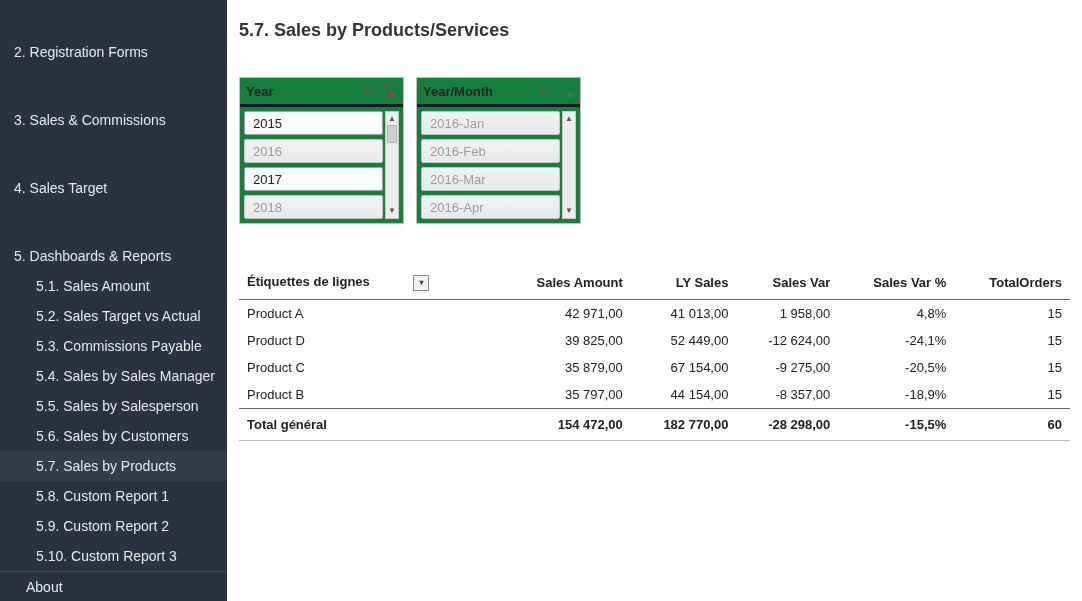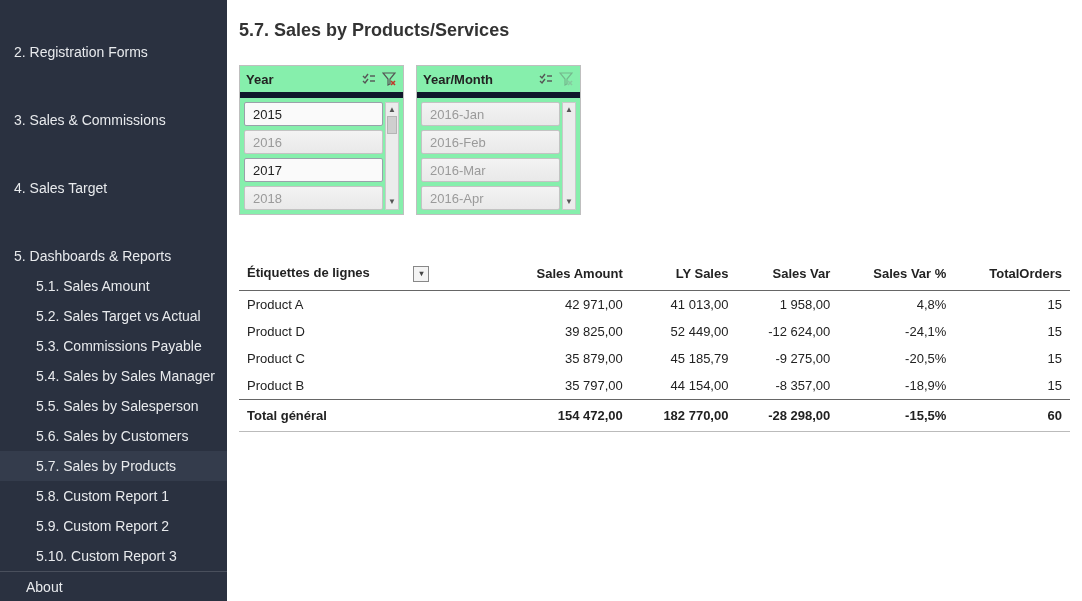--- a/index.html
+++ b/index.html
@@ -54,28 +54,28 @@
   
   .main {
     flex: 1;
     padding: 20px 12px 0 12px;
     position: relative;
   }
   .page-title {
     font-size: 18px;
     font-weight: 700;
     color: #333;
-    margin-bottom: 24px;
+    margin-bottom: 36px;
   }
 
   
   .slicers { display: flex; gap: 12px; margin-bottom: 44px; }
   .slicer {
     border: 1px solid #bfbfbf;
-    background: #86efac;
+    background: #15803d;
     width: 165px;
     position: relative;
   }
   .slicer-head {
     height: 26px;
     display: flex;
     align-items: center;
     padding: 0 6px;
     gap: 4px;
   }
@@ -83,21 +83,21 @@
     font-weight: 700;
     font-size: 13px;
     flex: 1;
   }
   .slicer-icon {
     width: 16px; height: 16px;
     display: inline-flex; align-items: center; justify-content: center;
     font-size: 11px; color: #555; cursor: pointer;
   }
   .slicer-body {
-    border-top: 6px solid #0f172a;
+    border-top: 3px solid #0f172a;
     padding: 4px 4px;
     display: flex;
     gap: 2px;
   }
   .slicer-list {
     flex: 1;
     display: flex;
     flex-direction: column;
     gap: 4px;
   }
@@ -354,21 +354,21 @@
         <td>Product D</td>
         <td>39 825,00</td>
         <td>52 449,00</td>
         <td>-12 624,00</td>
         <td>-24,1%</td>
         <td>15</td>
       </tr>
       <tr>
         <td>Product C</td>
         <td>35 879,00</td>
-        <td>45 185,79</td>
+        <td>67 154,00</td>
         <td>-9 275,00</td>
         <td>-20,5%</td>
         <td>15</td>
       </tr>
       <tr>
         <td>Product B</td>
         <td>35 797,00</td>
         <td>44 154,00</td>
         <td>-8 357,00</td>
         <td>-18,9%</td>

